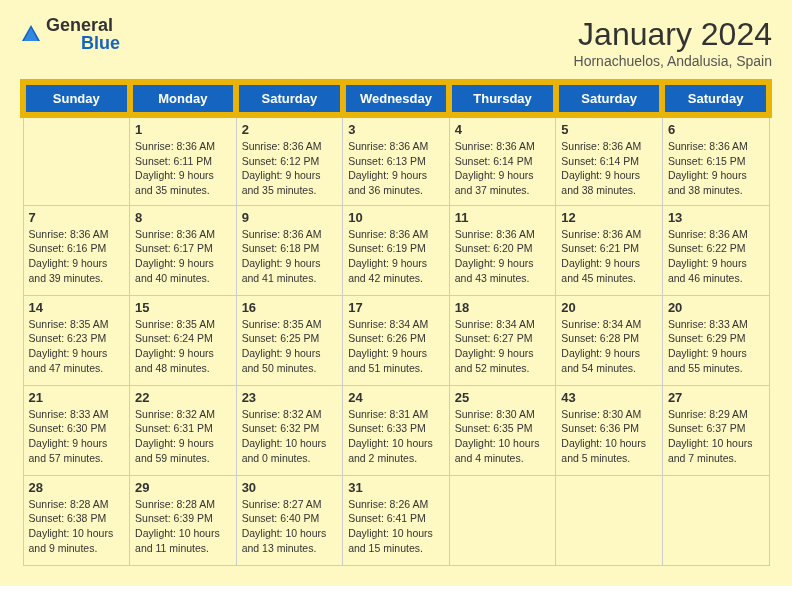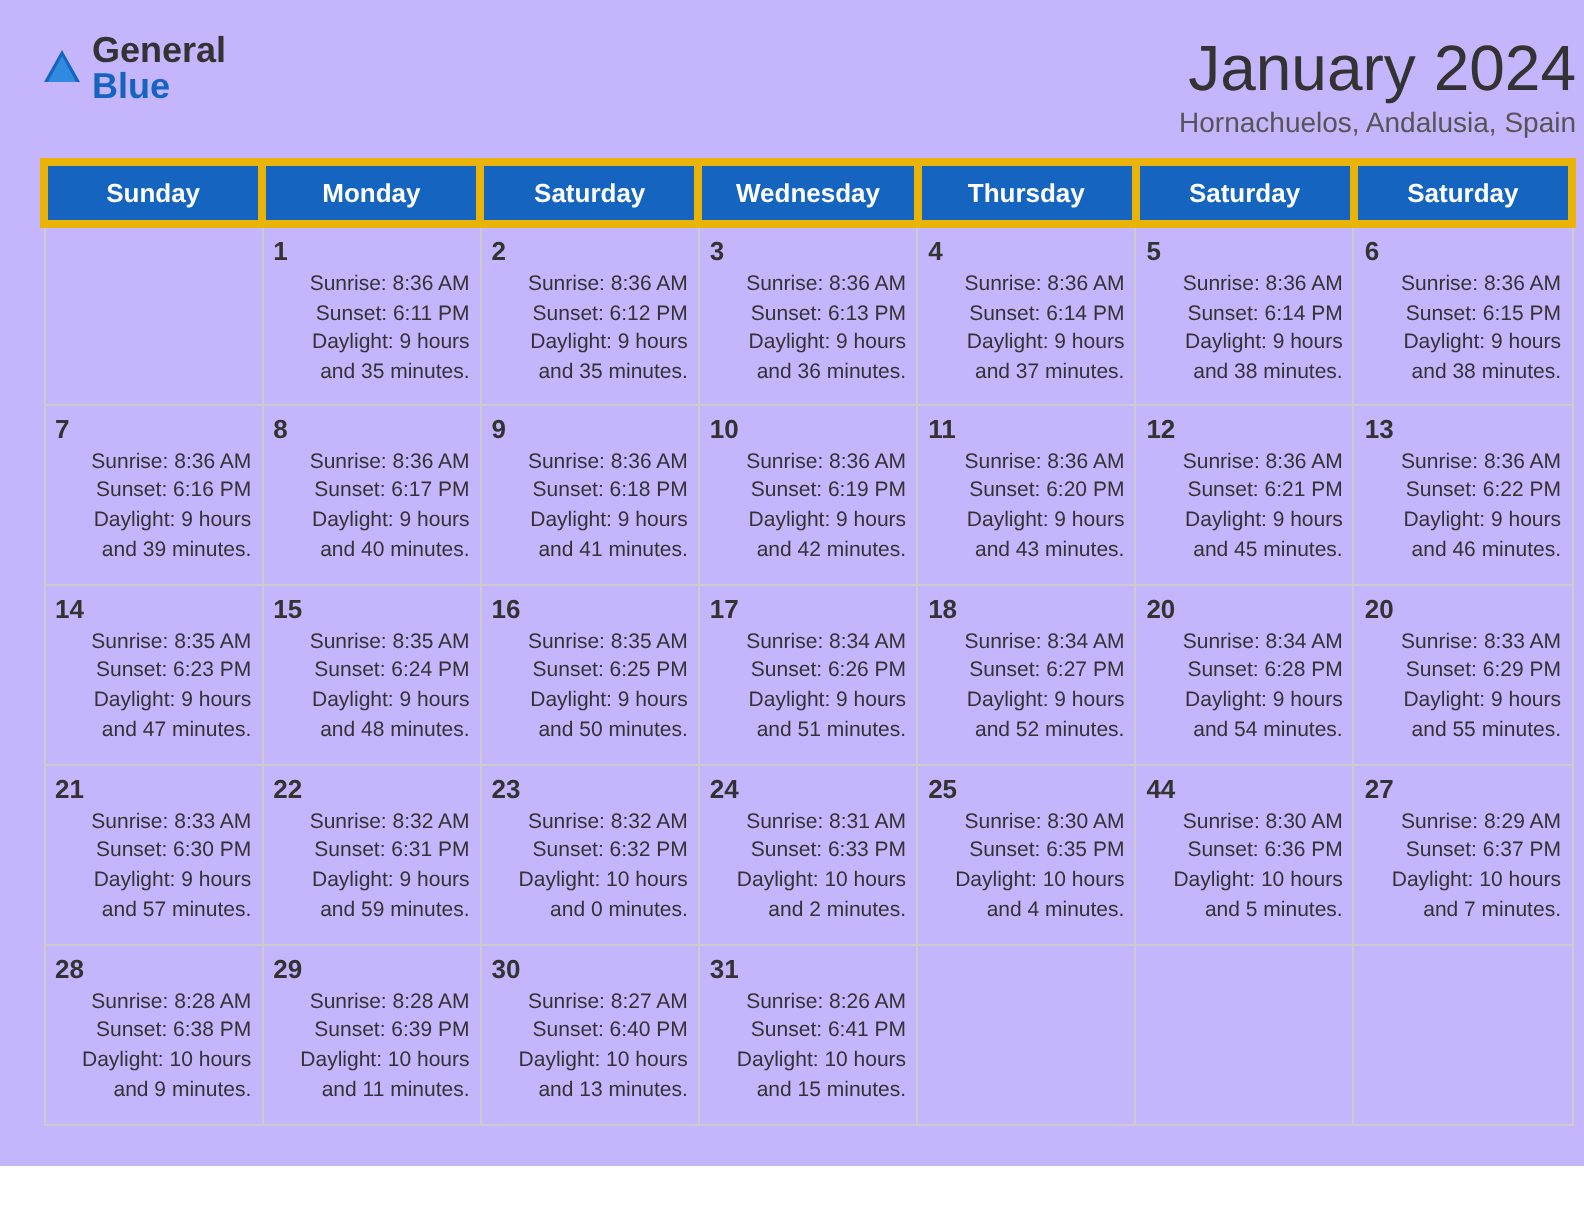--- a/index.html
+++ b/index.html
@@ -4,22 +4,22 @@
   <style>
     * { box-sizing: border-box; margin: 0; padding: 0; }
     body {
       font-family: Arial, sans-serif;
       background: #fff;
       width: 792px;
       min-height: 612px;
     }
     .page {
       width: 792px;
-      padding: 16px 4px 20px 20px;
-      background: #c4b5fd;
+      padding: 16px 20px 20px 20px;
+      background: #fef9c3;
     }
     .header {
       display: flex;
       justify-content: space-between;
       align-items: flex-start;
       margin-bottom: 10px;
     }
     .logo {
       display: flex;
       align-items: center;
@@ -32,20 +32,21 @@
     }
     .logo-general {
       font-size: 18px;
       font-weight: bold;
       color: #333;
     }
     .logo-blue {
       font-size: 18px;
       font-weight: bold;
       color: #1565c0;
+      margin-left: 35px;
     }
     .logo-icon {
       width: 22px;
       height: 22px;
     }
     .title-block {
       text-align: right;
     }
     .calendar-title {
       font-size: 32px;
@@ -62,40 +63,39 @@
       border-collapse: collapse;
       table-layout: fixed;
     }
     th {
       background-color: #1565c0;
       color: #fff;
       font-size: 13px;
       font-weight: bold;
       padding: 6px 4px;
       text-align: center;
-      border: 4px solid #eab308;
+      border: 6px solid #eab308;
     }
     td {
       border: 1px solid #ccc;
       vertical-align: top;
       padding: 4px 5px;
       height: 90px;
     }
     .day-number {
       font-size: 13px;
       font-weight: bold;
       color: #333;
       display: block;
       margin-bottom: 2px;
     }
     .day-info {
       font-size: 10.5px;
       color: #333;
       line-height: 1.4;
-      text-align: right;
     }
   </style>
 </head>
 <body>
 
 <div class="page">
   <div class="header">
     <div class="logo">
       <svg class="logo-icon" viewBox="0 0 22 22">
         <polygon points="11,2 20,18 2,18" fill="#1565c0"></polygon>
@@ -302,21 +302,21 @@
 and 2 minutes.</div>
           </td>
           <td>
             <span class="day-number">25</span>
             <div class="day-info">Sunrise: 8:30 AM
 Sunset: 6:35 PM
 Daylight: 10 hours
 and 4 minutes.</div>
           </td>
           <td>
-            <span class="day-number">44</span>
+            <span class="day-number">43</span>
             <div class="day-info">Sunrise: 8:30 AM
 Sunset: 6:36 PM
 Daylight: 10 hours
 and 5 minutes.</div>
           </td>
           <td>
             <span class="day-number">27</span>
             <div class="day-info">Sunrise: 8:29 AM
 Sunset: 6:37 PM
 Daylight: 10 hours

